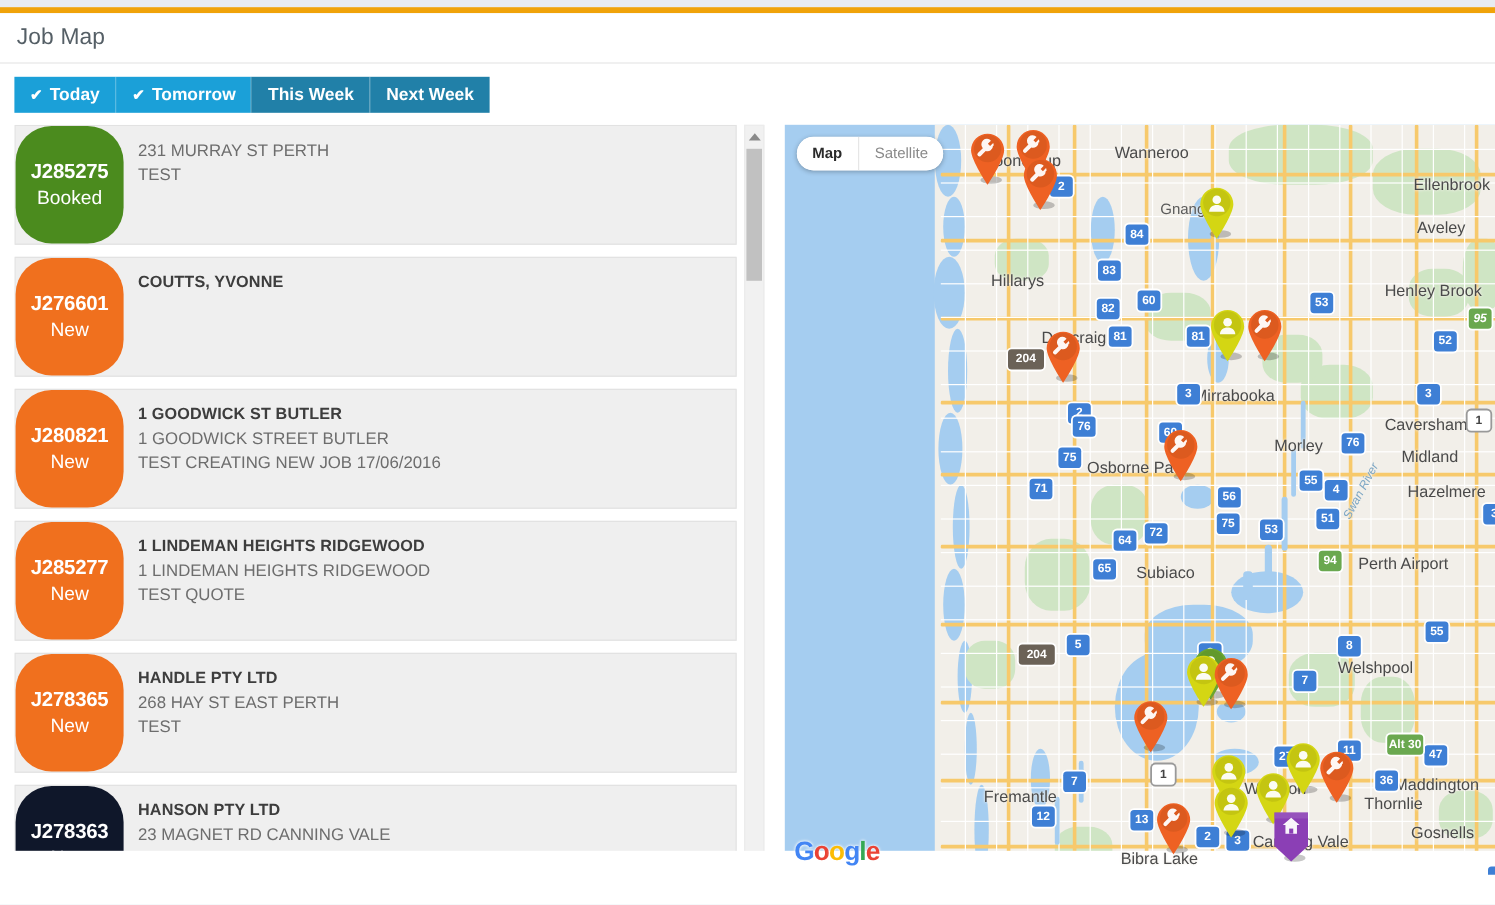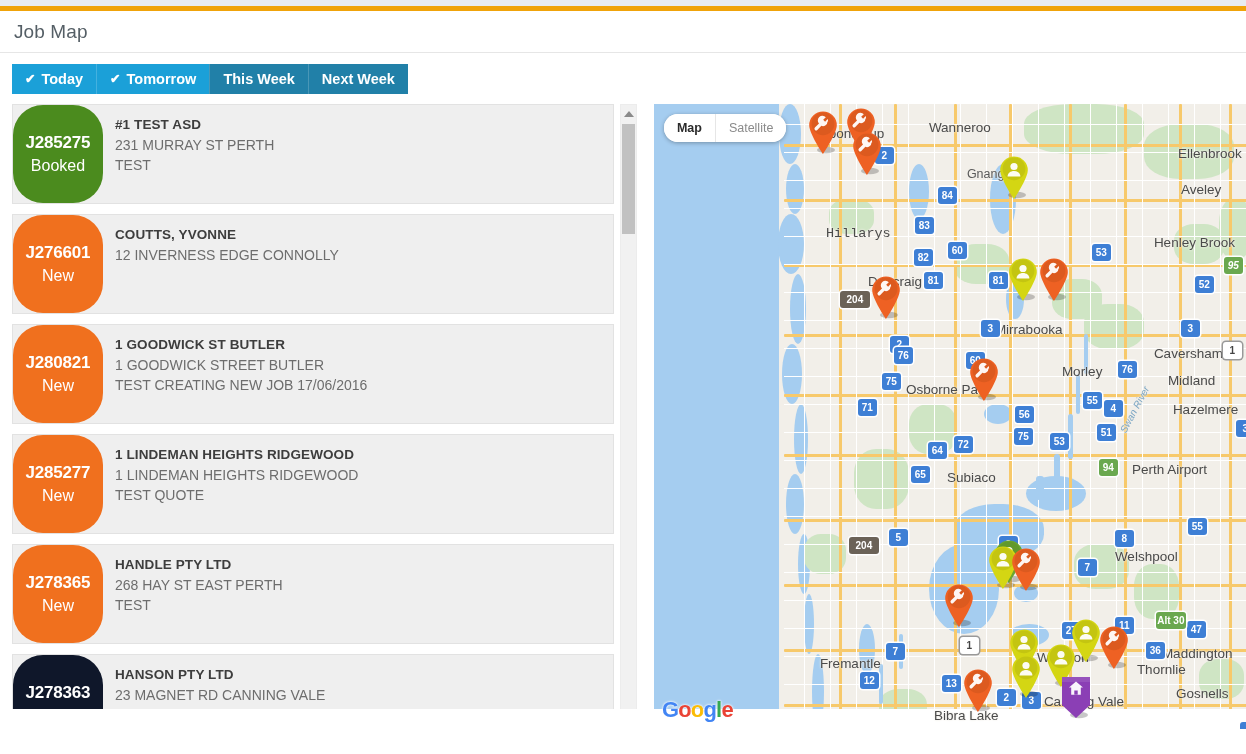--- a/index.html
+++ b/index.html
@@ -318,33 +318,31 @@
     <div class="content">
 
       <div class="joblist-wrap">
         <div class="joblist" id="job-list">
             <div class="job-card">
               <div class="job-badge" style="background: rgb(75, 139, 30);">
                 <div class="jid">J285275</div>
                 <div class="jstatus">Booked</div>
               </div>
               <div class="job-body">
-                <div class="line title">#1 TEST ASD</div>
                 <div class="line">231 MURRAY ST PERTH</div>
                 <div class="line">TEST</div>
               </div>
             </div>
             <div class="job-card">
               <div class="job-badge" style="background: rgb(240, 112, 30);">
                 <div class="jid">J276601</div>
                 <div class="jstatus">New</div>
               </div>
               <div class="job-body">
                 <div class="line title">COUTTS, YVONNE</div>
-                <div class="line">12 INVERNESS EDGE CONNOLLY</div>
               </div>
             </div>
             <div class="job-card">
               <div class="job-badge" style="background: rgb(240, 112, 30);">
                 <div class="jid">J280821</div>
                 <div class="jstatus">New</div>
               </div>
               <div class="job-body">
                 <div class="line title">1 GOODWICK ST BUTLER</div>
                 <div class="line">1 GOODWICK STREET BUTLER</div>
@@ -499,21 +497,21 @@
             <div class="water" style="left: 414px; top: 310px; width: 5px; height: 45px; border-radius: 3px;"></div>
             <div class="water" style="left: 400px; top: 350px; width: 6px; height: 30px; border-radius: 3px;"></div>
             <div class="water" style="left: 382px; top: 372px; width: 8px; height: 24px; border-radius: 3px;"></div>
             <div class="water" style="left: 225px; top: 560px; width: 4px; height: 40px; border-radius: 3px;"></div>
             <div class="water" style="left: 245px; top: 530px; width: 4px; height: 35px; border-radius: 3px;"></div>
             <div class="place big" style="left: 168px; top: 22px;">Joondalup</div>
             <div class="place big" style="left: 275px; top: 16px;">Wanneroo</div>
             <div class="place big" style="left: 524px; top: 42px;">Ellenbrook</div>
             <div class="place big" style="left: 527px; top: 78px;">Aveley</div>
             <div class="place" style="left: 313px; top: 63px;">Gnangara</div>
-            <div class="place big" style="left: 172px; top: 122px; font-family: Liberation Mono, monospace;">Hillarys</div>
+            <div class="place big" style="left: 172px; top: 122px;">Hillarys</div>
             <div class="place big" style="left: 500px; top: 131px;">Henley Brook</div>
             <div class="place big" style="left: 214px; top: 170px;">Duncraig</div>
             <div class="place big" style="left: 341px; top: 218px;">Mirrabooka</div>
             <div class="place big" style="left: 500px; top: 242px;">Caversham</div>
             <div class="place big" style="left: 408px; top: 260px;">Morley</div>
             <div class="place big" style="left: 514px; top: 269px;">Midland</div>
             <div class="place big" style="left: 252px; top: 278px;">Osborne Pa</div>
             <div class="place big" style="left: 519px; top: 298px;">Hazelmere</div>
             <div class="place big" style="left: 293px; top: 366px;">Subiaco</div>
             <div class="place big" style="left: 478px; top: 358px;">Perth Airport</div>

